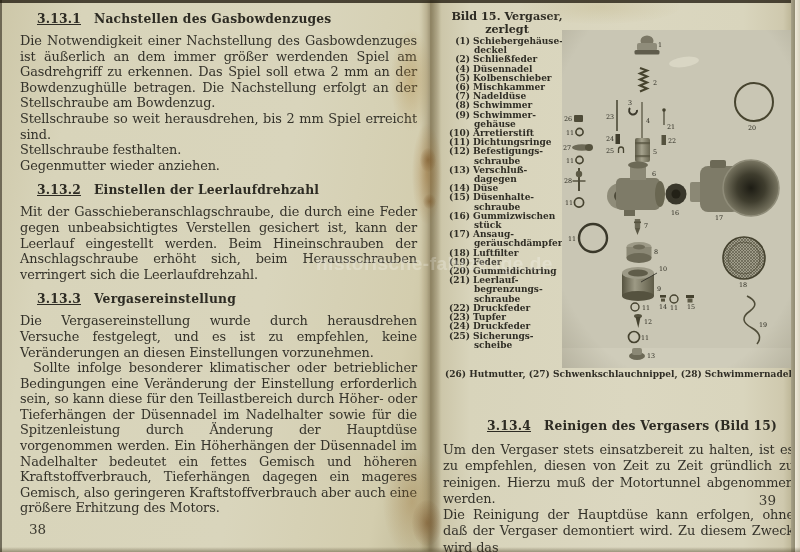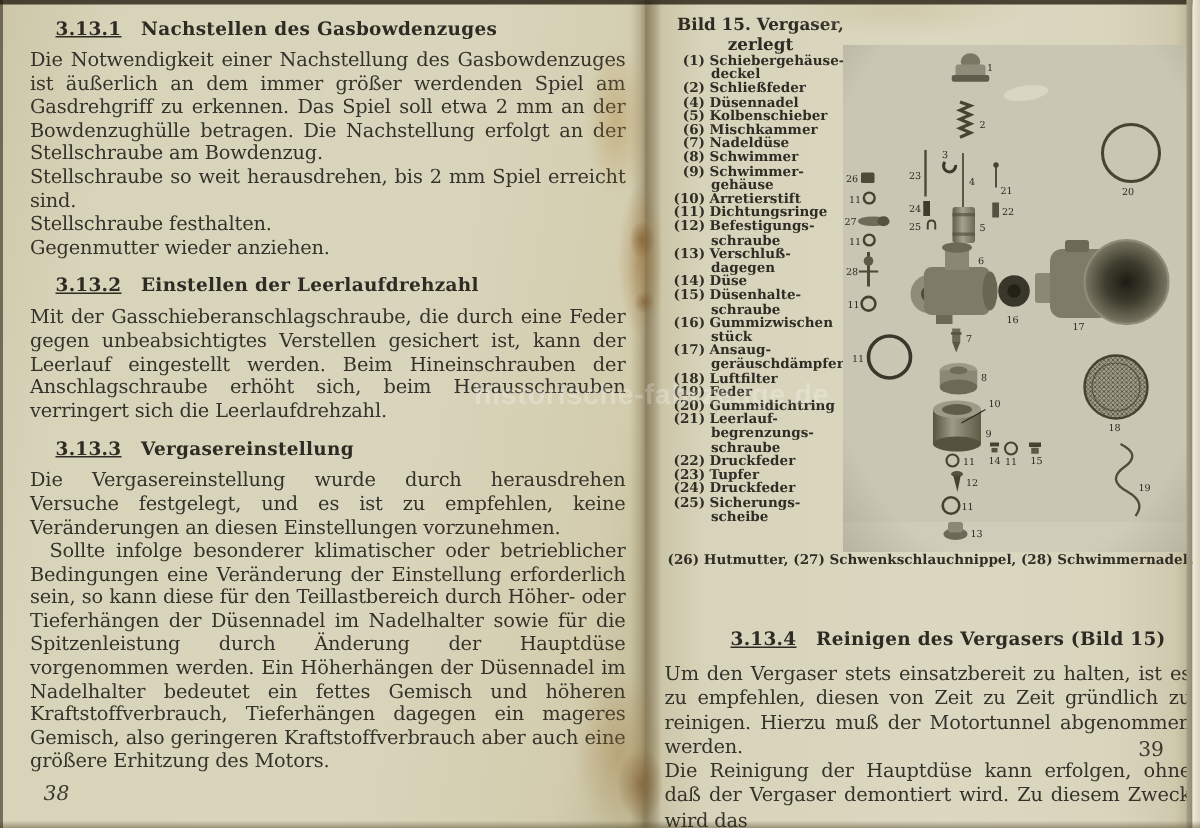--- a/index.html
+++ b/index.html
@@ -24,21 +24,21 @@
   .s7{left:520px;top:-10px;width:160px;height:34px;background:radial-gradient(ellipse at center,rgba(200,190,150,.5),rgba(200,190,150,0) 75%);}
 
   .content-left{position:absolute;left:20px;top:11px;width:397px;}
   .content-left p{margin:0;font-size:12.9px;line-height:15.6px;letter-spacing:-.1px;}
   p.just{text-align:justify;}
   p.ind{text-indent:13px;}
   .h{font-weight:bold;font-size:12.3px;line-height:14px;margin:10px 0 7px 17px;letter-spacing:.2px;color:#2d2b23;}
   .content-left .h:first-child{margin-top:1px;}
   .hnum{margin-right:13px;display:inline-block;text-decoration:underline;}
   .pagenum{position:absolute;font-size:13.5px;color:#3b392f;}
-  .pg-left{left:29px;top:521px;font-style:italic;}
+  .pg-left{left:29px;top:521px;}
   .pg-right{right:18px;top:492px;}
 
   .fig-caption{position:absolute;left:12px;top:10px;width:130px;text-align:center;
      font-weight:bold;font-size:11.2px;line-height:12.5px;color:#2d2b23;}
   .parts{position:absolute;left:8px;top:37px;width:134px;font-weight:bold;
      font-size:9px;line-height:9.2px;color:#2f2d25;}
   .part{padding-left:36px;text-indent:-25px;white-space:pre-line;margin:0;}
   .pnum{display:inline-block;width:21px;text-align:right;text-indent:0;margin-right:3px;}
   .parts-footer{position:absolute;left:15px;top:369px;width:350px;font-weight:bold;
      font-size:9px;letter-spacing:0;white-space:nowrap;color:#2f2d25;}

